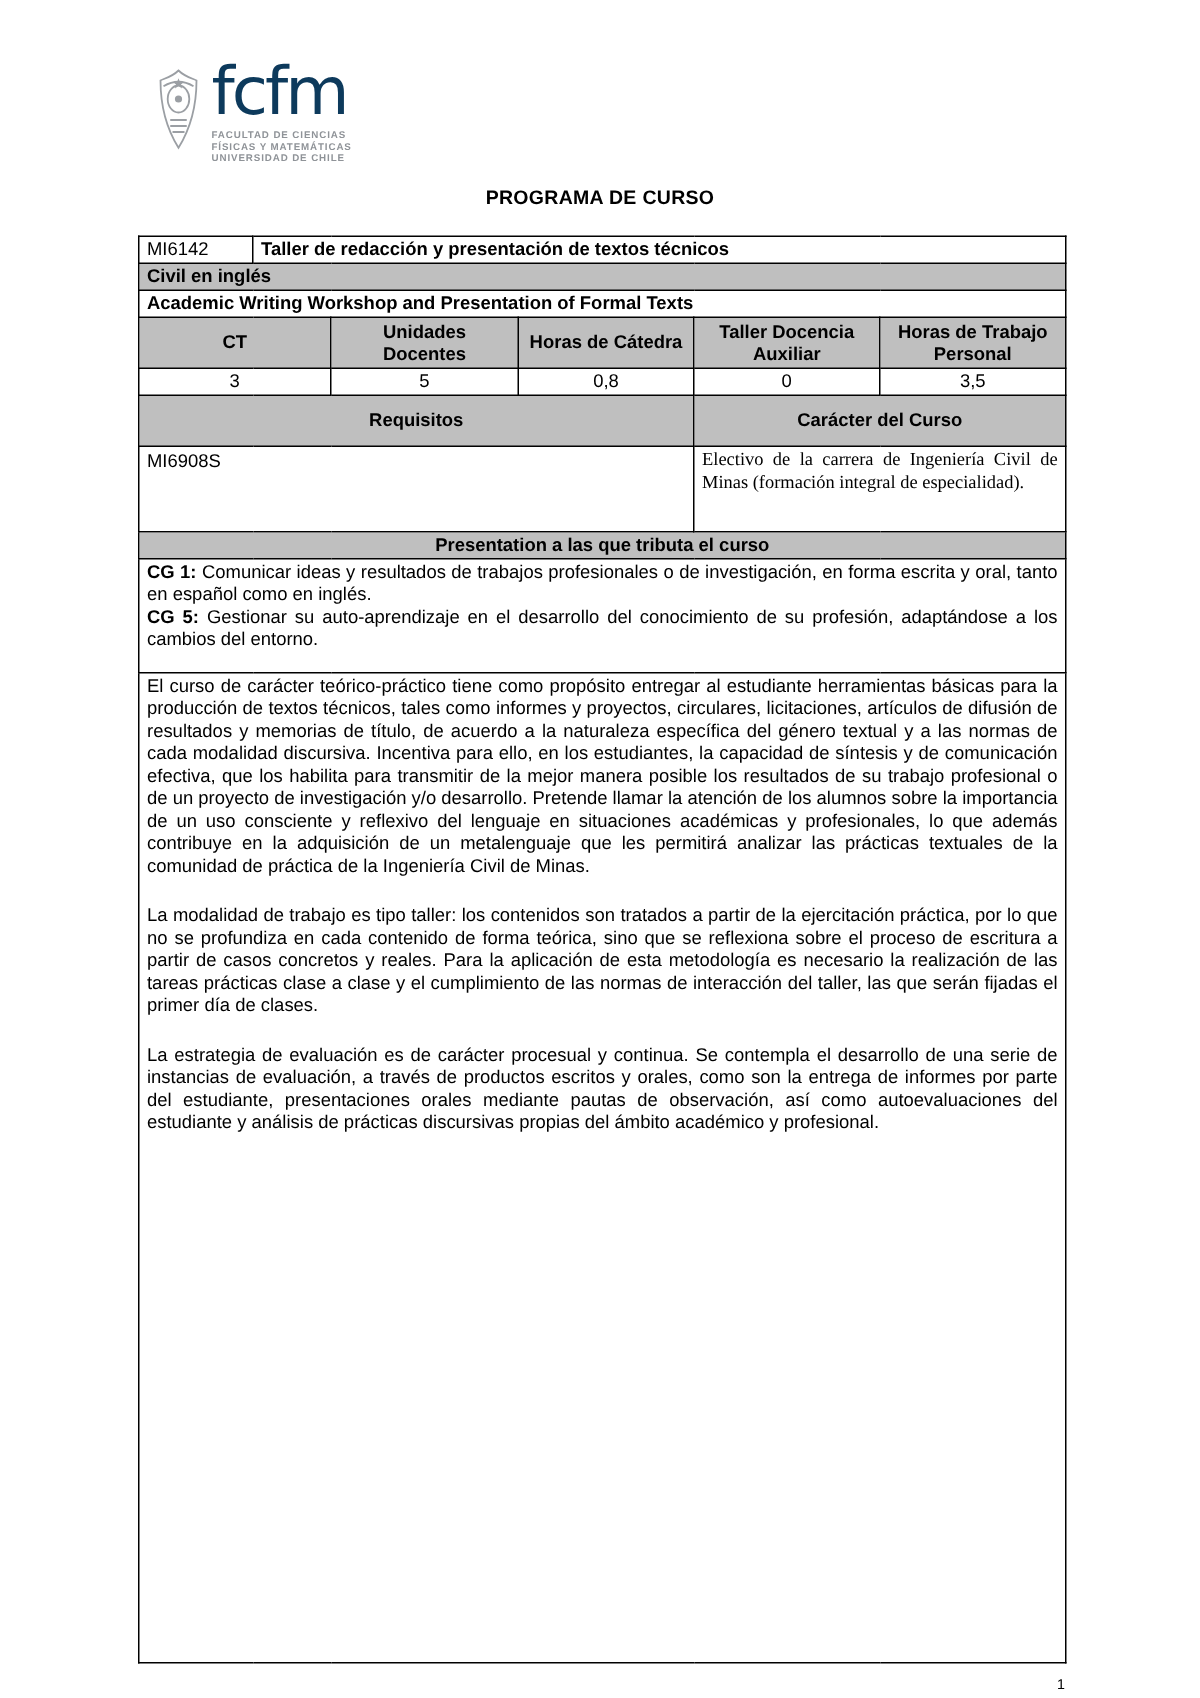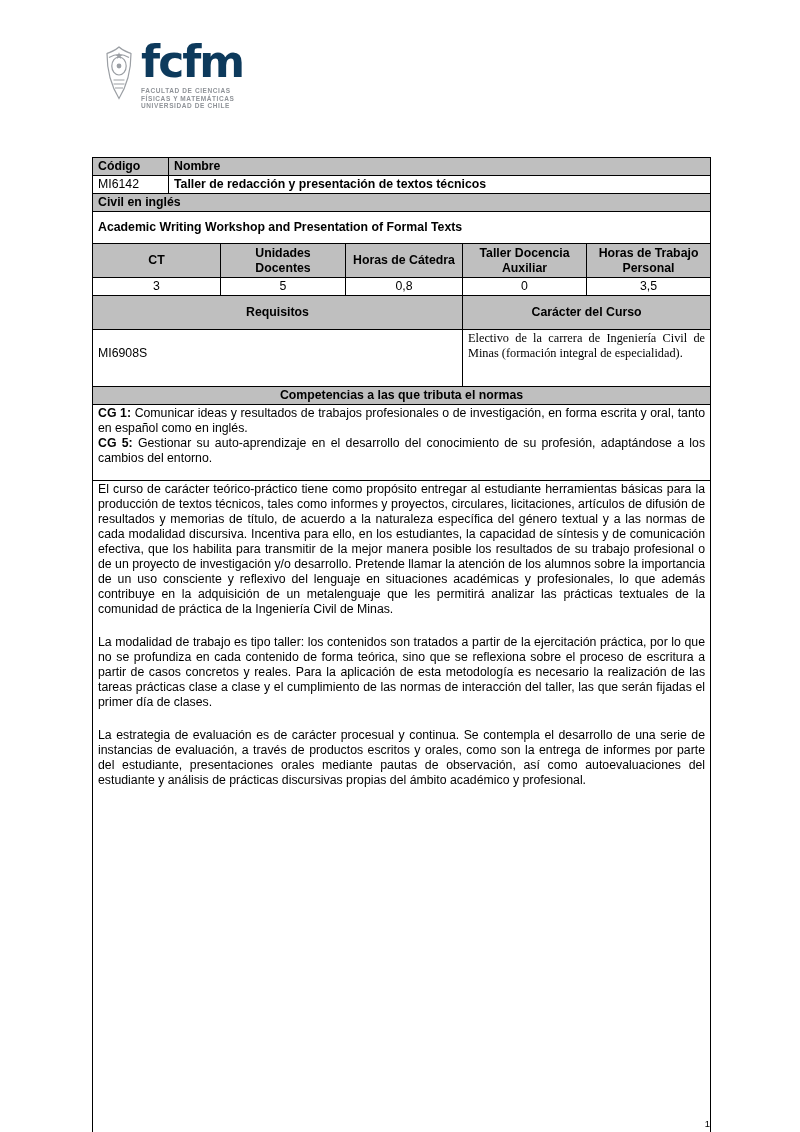--- a/index.html
+++ b/index.html
@@ -9,21 +9,21 @@
     background:#ffffff; color:#000;
     font-family:"Liberation Sans", sans-serif;
     overflow:hidden;
   }
 
   
   .logo { position:absolute; left:104px; top:40px; display:flex; align-items:flex-start; gap:7px; }
   .crest { padding-top:4px; }
   .brand-word {
     font-family:"DejaVu Sans", sans-serif;
-    font-weight:bold; font-size:44px; line-height:44px;
+    font-weight:normal; font-size:44px; line-height:44px;
     letter-spacing:-2px; color:#0d3a5c;
   }
   .brand-sub { margin-top:3px; }
   .brand-sub div {
     font-size:6.5px; line-height:7.5px; letter-spacing:0.6px;
     color:#8f9398; font-weight:bold;
   }
 
   
   .doc-title {
@@ -81,45 +81,42 @@
     <div class="brand-block">
       <div class="brand-word">fcfm</div>
       <div class="brand-sub">
         <div>FACULTAD DE CIENCIAS</div>
         <div>FÍSICAS Y MATEMÁTICAS</div>
         <div>UNIVERSIDAD DE CHILE</div>
       </div>
     </div>
   </div>
 
+  <div class="doc-title">PROGRAMA DE CURSO</div>
 
   <table class="program">
     <colgroup>
       <col style="width:76px">
         <col style="width:52px">
         <col style="width:125px">
       <col style="width:117px">
         <col style="width:124px">
         <col style="width:124px">
     </colgroup>
 
     <tbody>
-        <tr style="height:18px">
-      <td class="hdr">Código</td>
-      <td class="hdr" colspan="5">Nombre</td>
-    </tr>
     <tr style="height:18px">
       <td>MI6142</td>
       <td class="b" colspan="5">Taller de redacción y presentación de textos técnicos</td>
     </tr>
 
     <tr style="height:18px">
       <td class="hdr" colspan="6">Civil en inglés</td>
     </tr>
-    <tr style="height:32px">
+    <tr style="height:18px">
       <td class="b" colspan="6">Academic Writing Workshop and Presentation of Formal Texts</td>
     </tr>
 
     <tr style="height:34px">
       <td class="hdr center" colspan="2">CT</td>
       <td class="hdr center">Unidades Docentes</td>
       <td class="hdr center">Horas de Cátedra</td>
       <td class="hdr center">Taller Docencia Auxiliar</td>
       <td class="hdr center">Horas de Trabajo Personal</td>
     </tr>
@@ -129,26 +126,26 @@
       <td class="center">0,8</td>
       <td class="center">0</td>
       <td class="center">3,5</td>
     </tr>
 
     <tr style="height:34px">
       <td class="hdr center" colspan="4">Requisitos</td>
       <td class="hdr center" colspan="2">Carácter del Curso</td>
     </tr>
     <tr style="height:57px">
-      <td class="vtop" colspan="4" style="padding-top:16px">MI6908S</td>
+      <td class="vtop" colspan="4" style="padding-top:2px">MI6908S</td>
       <td class="vtop justify cell-caracter" colspan="2">Electivo de la carrera de Ingeniería Civil de Minas (formación integral de especialidad).</td>
     </tr>
 
     <tr style="height:18px">
-      <td class="hdr center" colspan="6">Competencias a las que tributa el normas</td>
+      <td class="hdr center" colspan="6">Presentation a las que tributa el curso</td>
     </tr>
     <tr style="height:76px">
       <td class="vtop justify cell-text" colspan="6">
         <div><span class="b">CG 1:</span><span> Comunicar ideas y resultados de trabajos profesionales o de investigación, en forma escrita y oral, tanto en español como en inglés.</span></div>
         <div><span class="b">CG 5:</span><span> Gestionar su auto-aprendizaje en el desarrollo del conocimiento de su profesión, adaptándose a los cambios del entorno.</span></div>
       </td>
     </tr>
 
     <tr style="height:660px">
       <td class="vtop cell-proposito" colspan="6">

